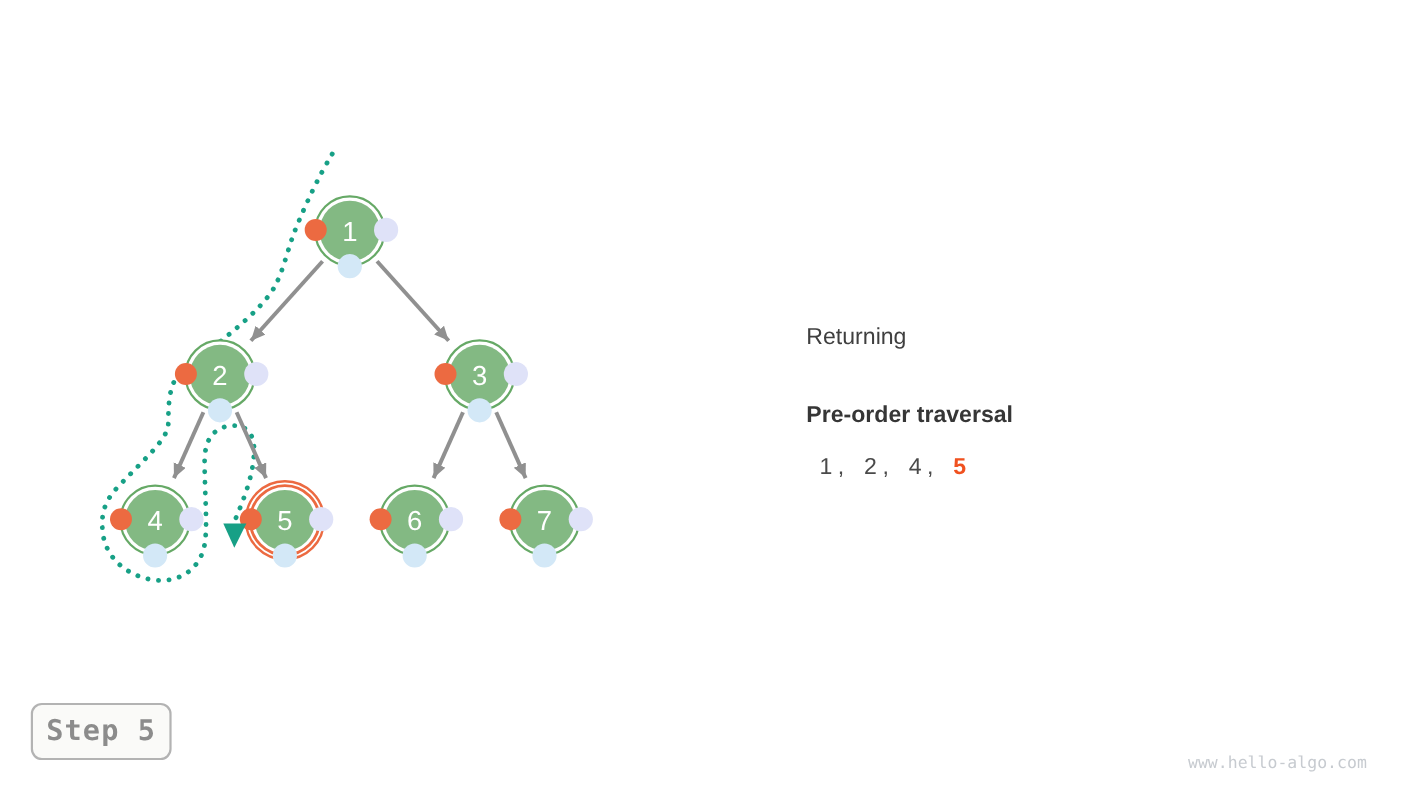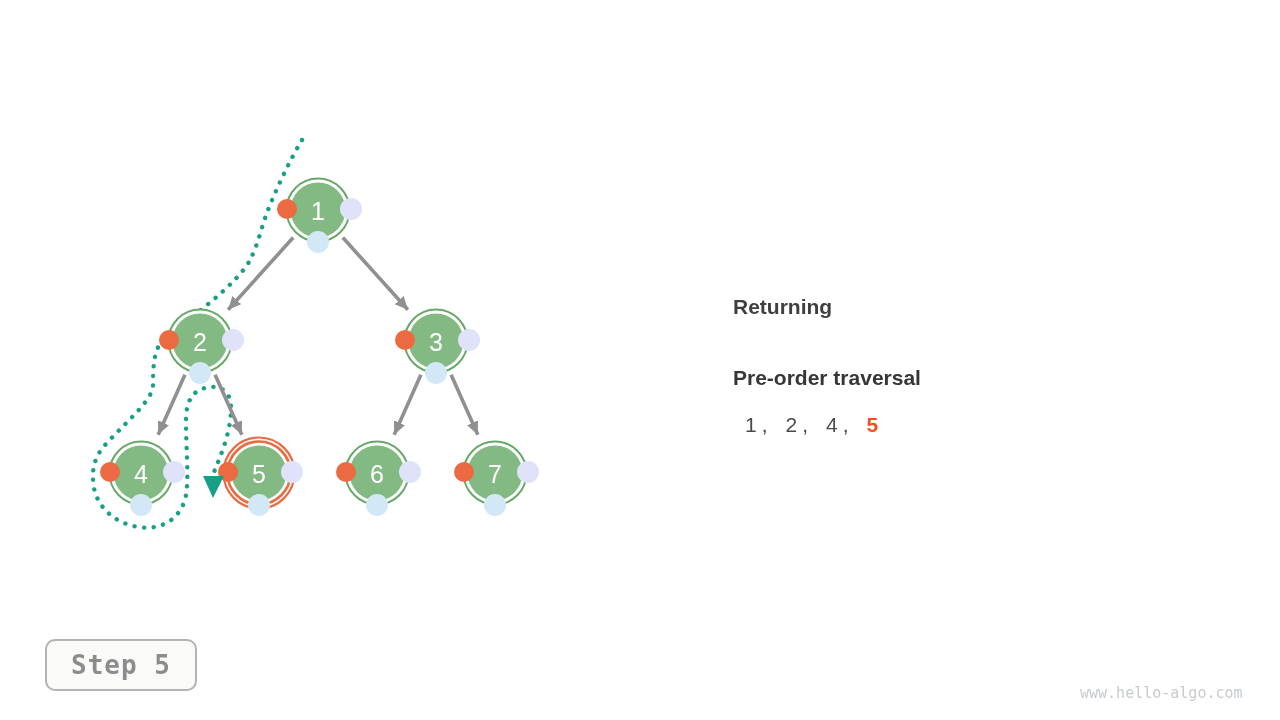--- a/index.html
+++ b/index.html
@@ -12,21 +12,21 @@
 
   
   .legend-badge{
     left:714px;top:235px;
     background:#e2e2e2;border-radius:10px;
     padding:10px 19px;
     font-size:21px;color:#3f3f3f;line-height:1.1;
   }
   .legend-returning{
     left:733px;top:295px;
-    font-size:21px;color:#3f3f3f;font-weight:bold;
+    font-size:21px;color:#3f3f3f;
   }
 
   
   .trav-row{
     left:733px;top:366px;display:flex;align-items:flex-end;white-space:nowrap;flex-direction:column;
   }
   .trav-title{font-size:21px;font-weight:700;color:#363636;}
   .trav-note{margin-left:20px;font-size:21px;color:#9e9e9e;display:flex;align-items:center;}
   .note-dot{
     display:inline-block;width:19px;height:18px;border-radius:50%;
@@ -38,25 +38,25 @@
     left:745px;top:413px;display:flex;align-items:baseline;
     font-size:21px;color:#4a4a4a;
   }
   .seq-unit{display:flex;align-items:baseline;margin-right:18px;}
   .seq-unit:last-child{margin-right:0;}
   .seq-comma{margin-left:5px;}
   .seq-current{font-weight:700;}
 
   
   .step-box{
-    left:28px;top:639px;width:152px;height:52px;
+    left:28px;top:639px;width:128px;height:52px;
     border:2px solid #b3b3b3;border-radius:10px;background:#fafaf8;
     display:flex;align-items:center;justify-content:center;box-sizing:border-box;
     font-family:"DejaVu Sans Mono",monospace;font-weight:700;
-    font-size:26px;color:#8c8c8c;letter-spacing:1px;margin-left:17px;
+    font-size:26px;color:#8c8c8c;letter-spacing:1px;
   }
 
   
   .watermark{
     left:1080px;top:684px;
     font-family:"DejaVu Sans Mono",monospace;font-size:15px;color:#c7cbd0;
   }
 
   .node-label{
     font-family:"Liberation Sans",sans-serif;font-size:25px;font-weight:500;fill:#ffffff;

